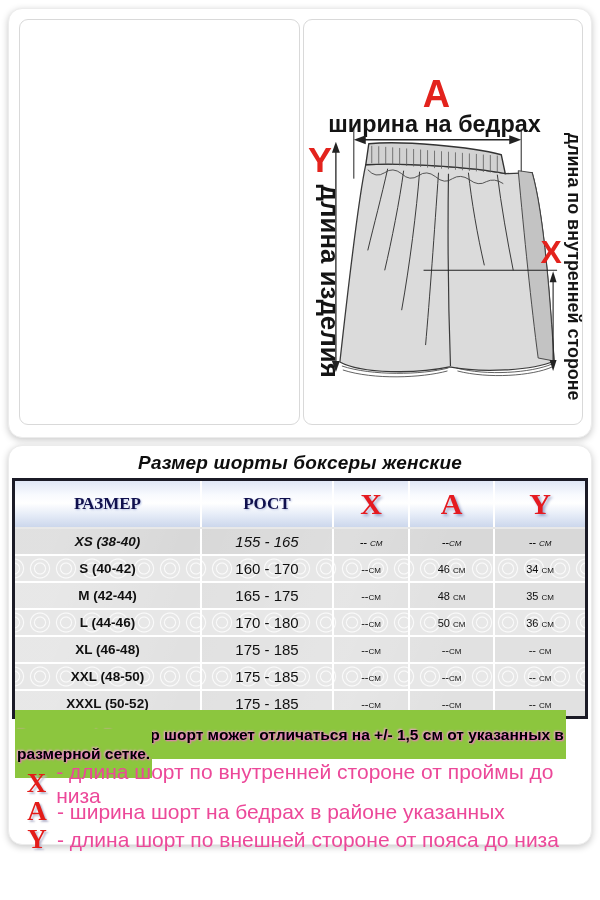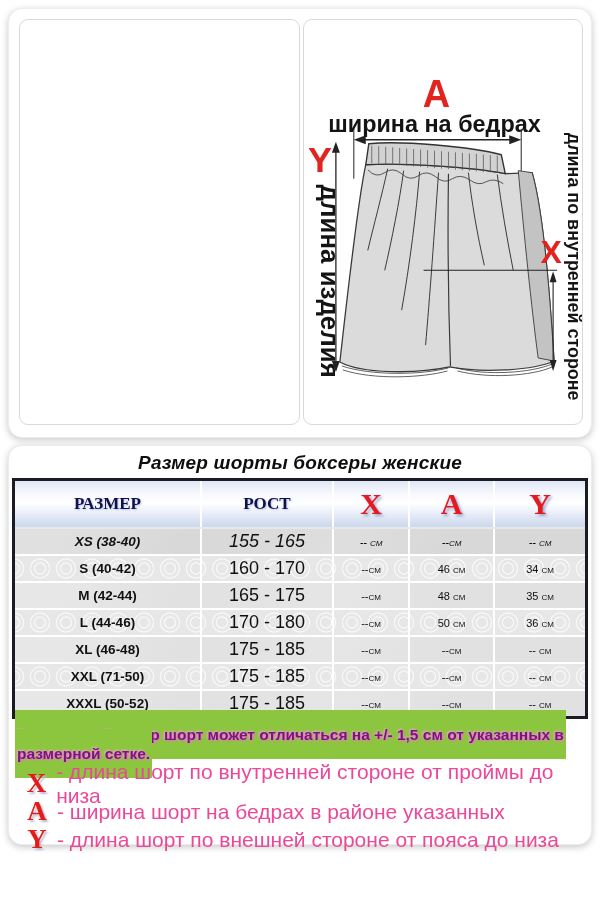--- a/index.html
+++ b/index.html
@@ -16,36 +16,36 @@
   .title{margin:2px 0 4px 0;text-align:center;font-size:19px;font-weight:700;color:#0e0e0e;letter-spacing:.2px;font-style:italic;}
   .table-frame{margin:0 auto;width:576px;border:3px solid #1b1b26;box-sizing:border-box;background:#fff;}
   table{border-collapse:collapse;table-layout:fixed;width:100%;}
   col.c1{width:186px}col.c2{width:132px}col.c3{width:76px}col.c4{width:85px}col.c5{width:91px}
   th{height:44px;background:linear-gradient(180deg,#e0e7f6 0%,#f8fafe 30%,#ffffff 48%,#e7edf8 72%,#ccd7ec 100%);
      border-right:2px solid #fff;border-bottom:2px solid #e8e8e8;
      font-family:"Liberation Serif","DejaVu Serif",serif;font-weight:700;color:#10104d;font-size:17px;
      text-shadow:1px 1px 2px #b9c4e6;}
   th.xay{font-size:30px;color:#e51a20;text-shadow:2px 2px 3px #9aa3c9;}
   td{height:25px;text-align:center;border-right:2px solid #fff;border-bottom:2px solid #fff;
-     font-size:18px;color:#101010;padding:0;}
+     font-size:15px;color:#101010;padding:0;}
   td.size{font-weight:700;font-size:13.5px;}
   td.val{font-size:11px;font-variant:small-caps;}
   tr.plain{background-color:#e1e1e1;
      background-image:linear-gradient(112deg,rgba(255,255,255,.22) 8%,rgba(255,255,255,0) 30%,rgba(255,255,255,.16) 58%,rgba(255,255,255,0) 76%);}
   tr.pattern{background-color:#e7e7e7;
      background-image:
        radial-gradient(circle,rgba(255,255,255,0) 4.5px,rgba(255,255,255,.85) 5.4px,rgba(255,255,255,0) 6.6px),
        radial-gradient(circle,rgba(255,255,255,0) 8.5px,rgba(255,255,255,.85) 9.4px,rgba(255,255,255,0) 10.6px);
      background-size:26px 25px,26px 25px;background-position:center,center;}
   tr.first{background-color:#d8d8d8;font-style:italic;}
   tr:last-child td{border-bottom:none;}
   th:last-child,td:last-child{border-right:none;}
 
   .warning{margin:7px 6px 6px 6px;font-size:15.5px;font-weight:700;line-height:1.22;}
-  .warning .hl{background:#8cc63e;color:#701a75;padding:16px 2px;
+  .warning .hl{background:#8cc63e;color:#000000;padding:16px 2px;
       text-shadow:1px 1px 2px #ff66d9,-1px -1px 2px #ff9be6;
       -webkit-box-decoration-break:clone;box-decoration-break:clone;}
   .legend{margin:6px 0 0 10px;}
   .legend-row{display:flex;align-items:center;height:28px;}
   .legend-letter{display:inline-block;width:36px;text-align:center;
       font-family:"Liberation Serif","DejaVu Serif",serif;font-weight:700;font-size:27px;color:#e31c19;
       text-shadow:2px 2px 2px #b9b9cf;line-height:1;}
   .legend-text{font-size:21px;color:#ec4899;margin-left:2px;}
 </style>
 </head>
@@ -176,21 +176,21 @@
             <td class="val">36 см</td>
           </tr>
           <tr class="plain">
             <td class="size">XL (46-48)</td>
             <td>175 - 185</td>
             <td class="val">--см</td>
             <td class="val">--см</td>
             <td class="val">-- см</td>
           </tr>
           <tr class="pattern">
-            <td class="size">XXL (71-50)</td>
+            <td class="size">XXL (48-50)</td>
             <td>175 - 185</td>
             <td class="val">--см</td>
             <td class="val">--см</td>
             <td class="val">-- см</td>
           </tr>
           <tr class="plain">
             <td class="size">XXXL (50-52)</td>
             <td>175 - 185</td>
             <td class="val">--см</td>
             <td class="val">--см</td>

